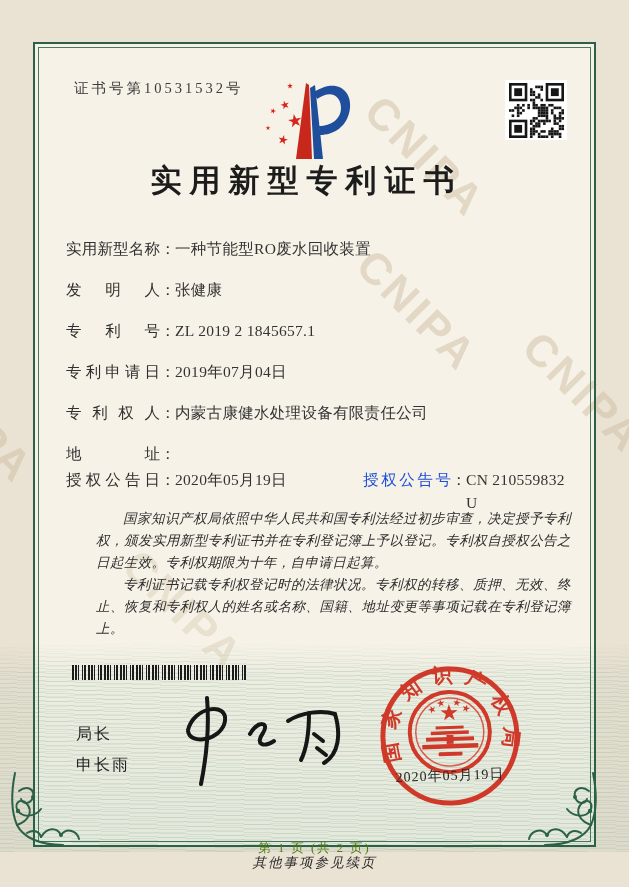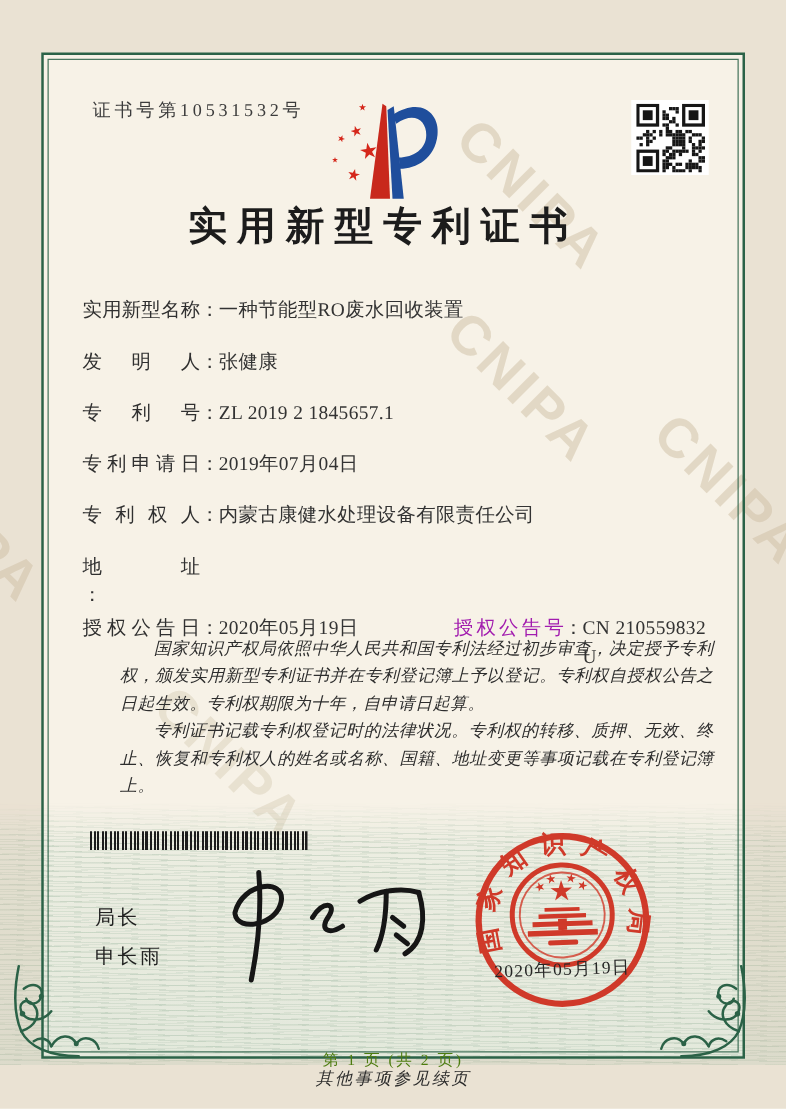--- a/index.html
+++ b/index.html
@@ -40,24 +40,24 @@
   .logo{position:absolute;left:257px;top:70px;width:96px;height:100px;}
   .qr{position:absolute;left:505px;top:80px;width:62px;height:60px;background:#fff;
       display:flex;align-items:center;justify-content:center;}
   .qr svg{width:55px;height:55px;}
   .title{position:absolute;left:0;right:16px;top:160px;margin:0;text-align:center;
          font-size:31px;font-weight:bold;letter-spacing:8px;color:#1c1c1c;}
 
   .fields{position:absolute;left:66px;top:237px;right:52px;font-size:15.5px;color:#333;}
   .row{display:flex;align-items:flex-start;line-height:23px;margin-bottom:18px;}
   .lbl{flex:none;width:94px;text-align:justify;text-align-last:justify;color:#303030;}
-  .lbl2{flex:none;width:88px;text-align:justify;text-align-last:justify;color:#a21caf;margin-left:38px;}
+  .lbl2{flex:none;width:88px;text-align:justify;text-align-last:justify;color:#1d4ed8;margin-left:38px;}
   .colon{flex:none;width:15px;}
   .val{letter-spacing:.3px;color:#333;}
-  .row-addr{margin-bottom:3px;flex-direction:column;}
+  .row-addr{margin-bottom:3px;}
   .row-addr .val{max-width:394px;}
   .val-grantdate{width:150px;flex:none;}
 
   .paras{position:absolute;left:60px;right:58px;top:508px;font-size:13.5px;line-height:22px;
          font-style:italic;letter-spacing:.4px;color:#2d2d2d;text-align:justify;margin-left:36px;}
   .paras p{margin:0;text-indent:2em;}
 
   .barcode{position:absolute;left:72px;top:665px;width:174px;height:15px;
     background:repeating-linear-gradient(90deg,#1c1c1c 0 2px,transparent 2px 3px,#1c1c1c 3px 5px,
       transparent 5px 6px,#1c1c1c 6px 7px,transparent 7px 10px,#1c1c1c 10px 11px,

